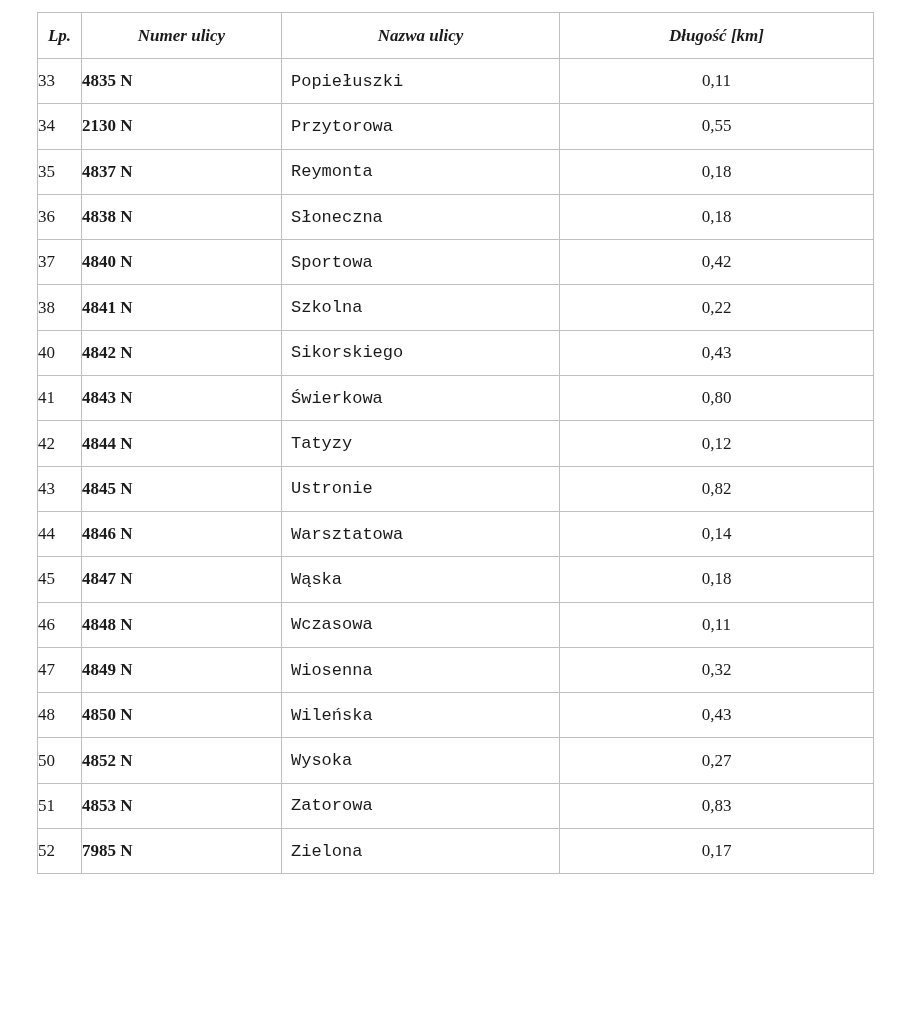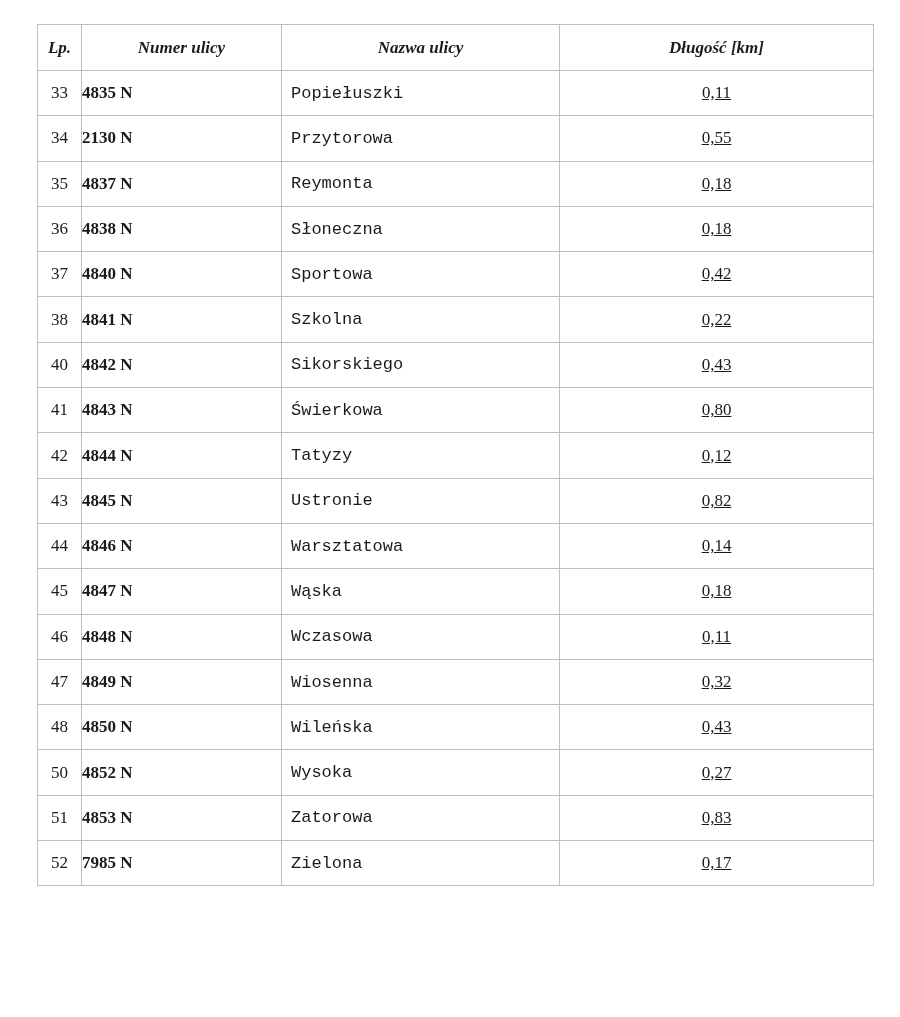--- a/index.html
+++ b/index.html
@@ -10,21 +10,21 @@
   body {
     width: 900px;
     height: 1017px;
     position: relative;
     font-family: "Liberation Serif", "DejaVu Serif", serif;
     color: #1b1b1b;
   }
   .table-wrap {
     position: absolute;
     left: 37px;
-    top: 24px;
+    top: 12px;
   }
   table {
     border-collapse: collapse;
     table-layout: fixed;
     width: 836px;
   }
   col.c-lp      { width: 44px;  }
   col.c-numer   { width: 200px; }
   col.c-nazwa   { width: 278px; }
   col.c-dlugosc { width: 314px; }
@@ -40,24 +40,24 @@
     height: 45px;
     font-weight: bold;
     font-style: italic;
     text-align: center;
     vertical-align: middle;
   }
   tbody td {
     height: 44.3px;
     vertical-align: middle;
   }
-  td.lp      { text-align: center; }
+  td.lp      { text-align: left; }
   td.numer   { text-align: left; font-weight: bold; }
   td.nazwa   { text-align: left; padding-left: 9px; font-family: Liberation Mono, monospace; }
-  td.dlugosc { text-align: center; text-decoration: underline; }
+  td.dlugosc { text-align: center; }
 </style>
 </head>
 <body>
 
 <div class="table-wrap">
   <table>
     <colgroup>
       <col class="c-lp">
       <col class="c-numer">
       <col class="c-nazwa">

